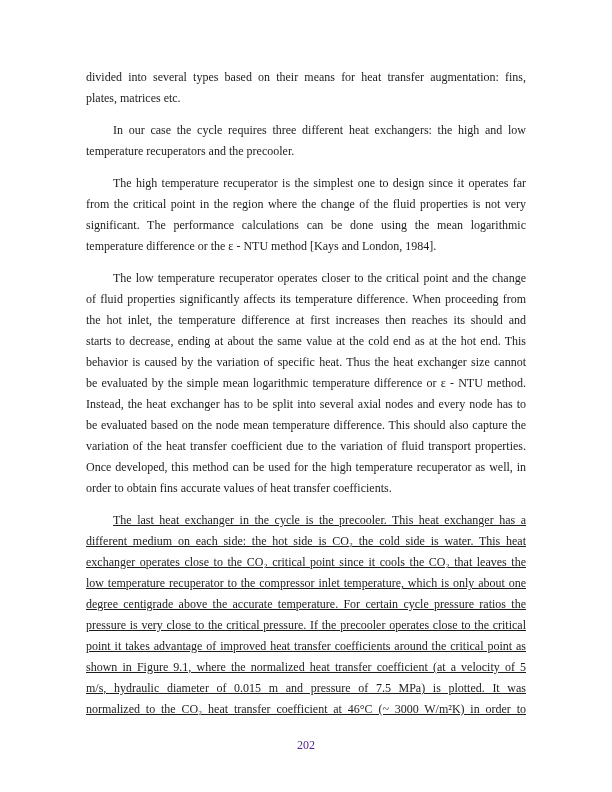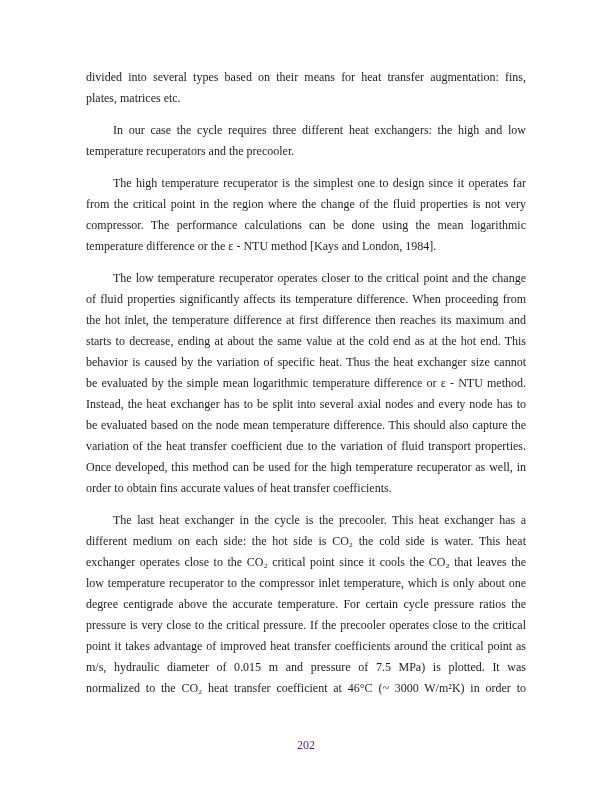--- a/index.html
+++ b/index.html
@@ -22,20 +22,21 @@
     top: 67px;
     width: 440px;
     font-size: 12px;
     line-height: 21px;
   }
   .para {
     margin: 0 0 11px 0;
   }
   .para:last-child {
     margin-bottom: 0;
+    text-decoration: underline;
   }
   .line {
     text-align: justify;
     text-align-last: justify;
     -moz-text-align-last: justify;
   }
   .line.last {
     text-align-last: left;
     -moz-text-align-last: left;
   }
@@ -63,43 +64,44 @@
           <div class="line">divided into several types based on their means for heat transfer augmentation: fins,</div>
           <div class="line last">plates, matrices etc.</div>
         </div>
         <div class="para indent">
           <div class="line">In our case the cycle requires three different heat exchangers: the high and low</div>
           <div class="line last">temperature recuperators and the precooler.</div>
         </div>
         <div class="para indent">
           <div class="line">The high temperature recuperator is the simplest one to design since it operates far</div>
           <div class="line">from the critical point in the region where the change of the fluid properties is not very</div>
-          <div class="line">compressor. The performance calculations can be done using the mean logarithmic</div>
+          <div class="line">significant. The performance calculations can be done using the mean logarithmic</div>
           <div class="line last">temperature difference or the ε - NTU method [Kays and London, 1984].</div>
         </div>
         <div class="para indent">
           <div class="line">The low temperature recuperator operates closer to the critical point and the change</div>
           <div class="line">of fluid properties significantly affects its temperature difference.  When proceeding from</div>
-          <div class="line">the hot inlet, the temperature difference at first difference then reaches its maximum and</div>
+          <div class="line">the hot inlet, the temperature difference at first increases then reaches its should and</div>
           <div class="line">starts to decrease, ending at about the same value at the cold end as at the hot end. This</div>
           <div class="line">behavior is caused by the variation of specific heat.  Thus the heat exchanger size cannot</div>
           <div class="line">be evaluated by the simple mean logarithmic temperature difference or ε - NTU method.</div>
           <div class="line">Instead, the heat exchanger has to be split into several axial nodes and every node has to</div>
           <div class="line">be evaluated based on the node mean temperature difference. This should also capture the</div>
           <div class="line">variation of the heat transfer coefficient due to the variation of fluid transport properties.</div>
           <div class="line">Once developed, this method can be used for the high temperature recuperator as well, in</div>
           <div class="line last">order to obtain fins accurate values of heat transfer coefficients.</div>
         </div>
         <div class="para indent">
           <div class="line">The last heat exchanger in the cycle is the precooler. This heat exchanger has a</div>
           <div class="line">different medium on each side: the hot side is CO₂ the cold side is water. This heat</div>
           <div class="line">exchanger operates close to the CO₂ critical point since it cools the CO₂ that leaves the</div>
           <div class="line">low temperature recuperator to the compressor inlet temperature, which is only about one</div>
           <div class="line">degree centigrade above the accurate temperature. For certain cycle pressure ratios the</div>
           <div class="line">pressure is very close to the critical pressure. If the precooler operates close to the critical</div>
           <div class="line">point it takes advantage of improved heat transfer coefficients around the critical point as</div>
+          <div class="line">shown in Figure 9.1, where the normalized heat transfer coefficient (at a velocity of 5</div>
           <div class="line">m/s, hydraulic diameter of 0.015 m and pressure of 7.5 MPa) is plotted.  It was</div>
           <div class="line">normalized to the CO₂ heat transfer coefficient at 46°C (~ 3000 W/m²K) in order to</div>
         </div>
       </div>
   </div>
   <div class="page-number">202</div>
 </div>
 
 </body></html>

